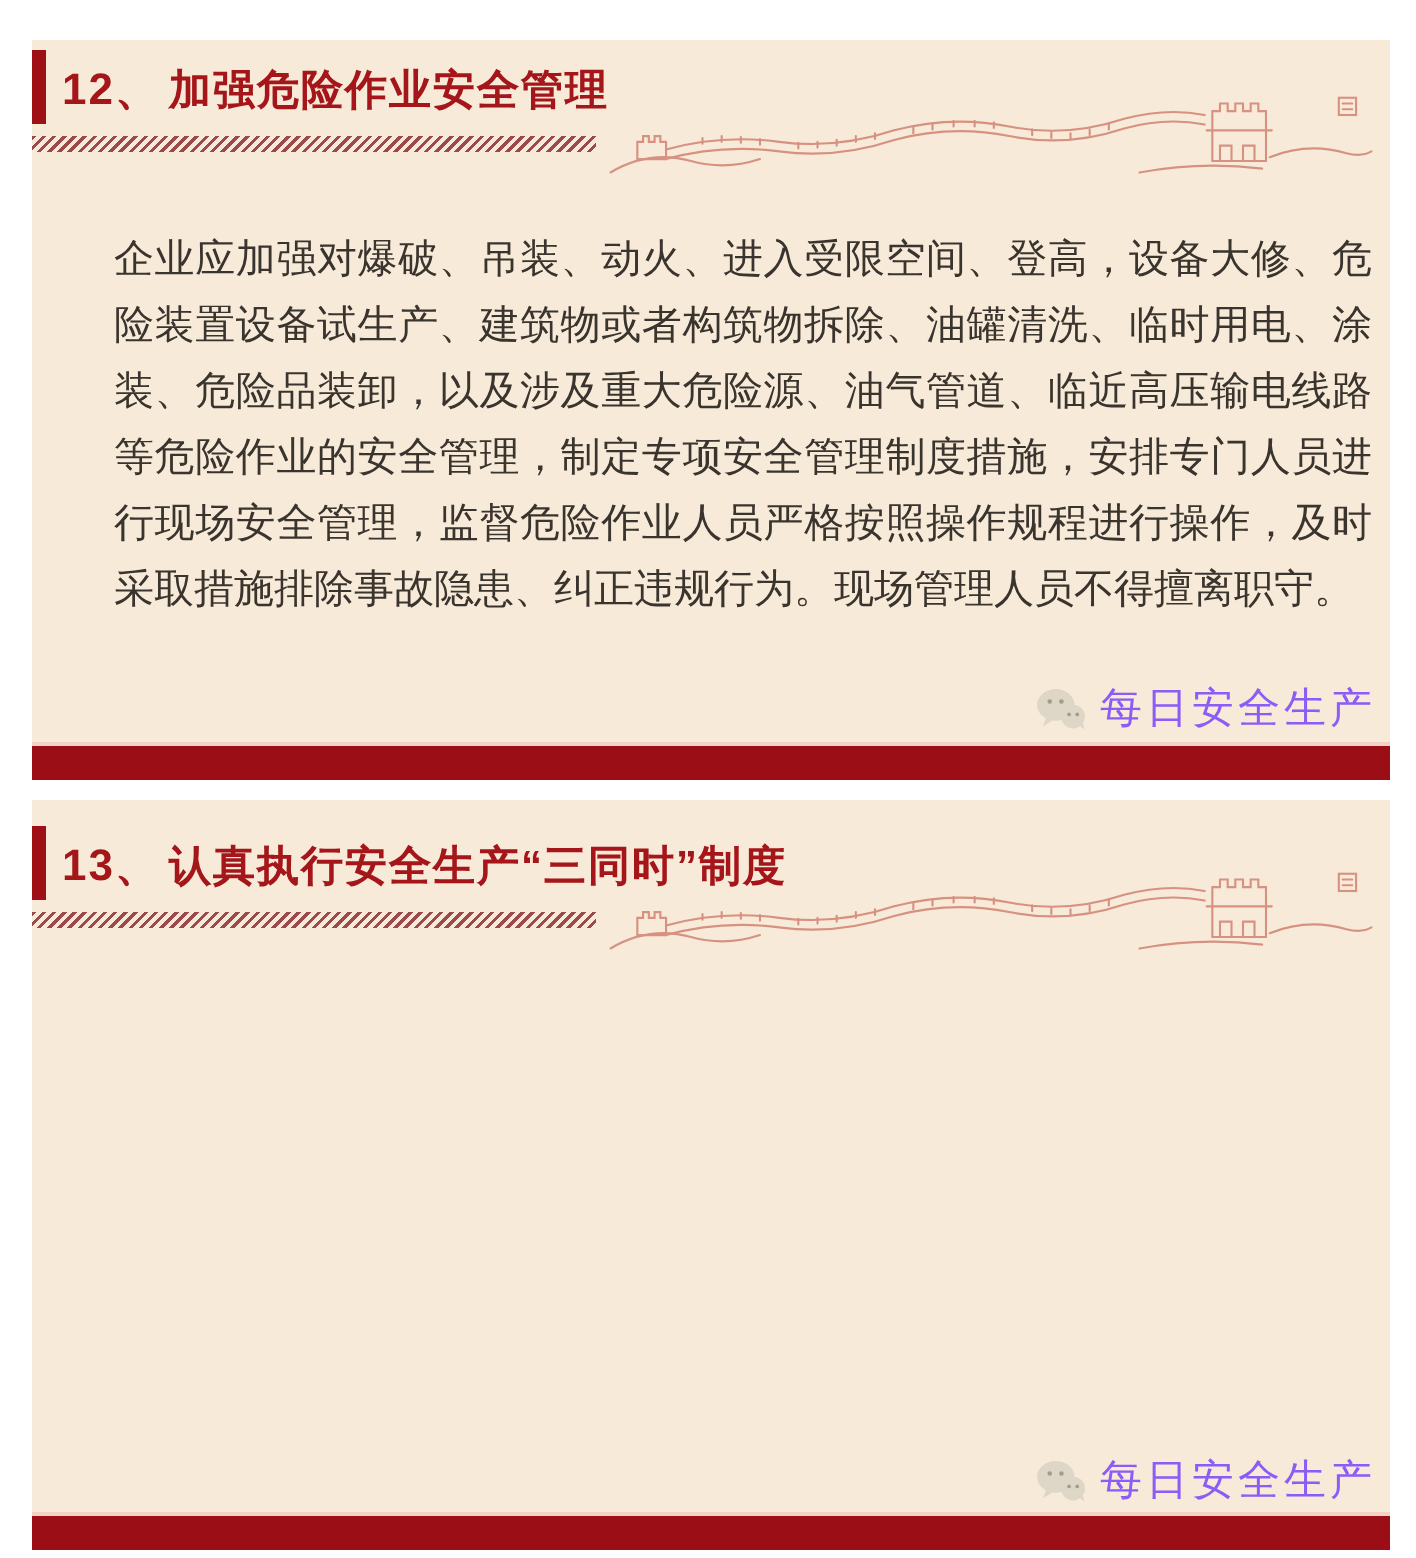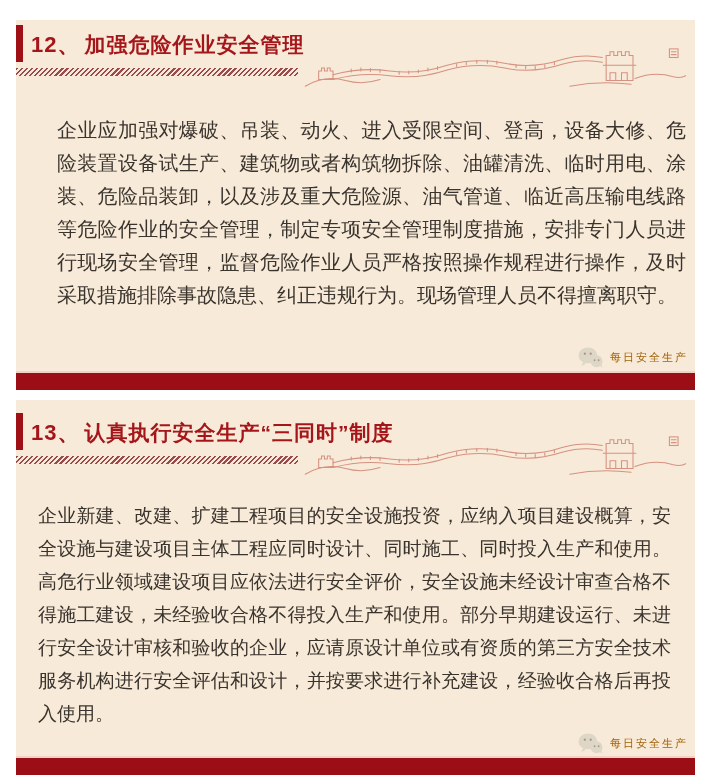--- a/index.html
+++ b/index.html
@@ -54,21 +54,21 @@
     position: absolute; left: 41px; width: 629px;
     color: #3a342e; text-align: justify;
     font-family: "Liberation Sans", "DejaVu Sans", sans-serif;
   }
   .card-1 .section-body { top: 94px; font-size: 20px; line-height: 33px; }
   .card-2 .section-body { top: 99px; font-size: 19px; line-height: 33px; width: 633px; left: 22px; }
 
   .watermark {
     position: absolute; right: 7px; bottom: 3px;
     display: flex; align-items: center; gap: 7px;
-    color: #a16207; font-size: 11px; letter-spacing: 2px;
+    color: #8b5cf6; font-size: 21px; letter-spacing: 2px;
   }
   .wx-icon { width: 25px; height: 21px; display: inline-block; }
 
   .red-bar {
     position: absolute; left: 16px; width: 679px; height: 19px;
     background: #9b0e15; border-top: 2px solid #f0d3c6;
   }
   .red-bar-1 { top: 371px; }
   .red-bar-2 { top: 756px; }
 </style>
@@ -137,21 +137,20 @@
         <path d="M316 10 h4 v-4 h4 v4 h4 v-4 h4 v4 h4 v-4 h4 v4 h4 v26 h-28 z"></path>
         <path d="M320 36 v-8 h6 v8 M332 36 v-8 h6 v8"></path>
         <path d="M313 20 h34"></path>
         <path d="M346 34 Q366 26 386 32 Q394 34 399 31"></path>
         <path d="M278 42 Q310 36 342 40"></path>
         <rect x="382" y="3" width="9" height="9"></rect>
         <path d="M384 6 h5 M384 9 h5"></path>
       </g>
     </svg>
 
-    <p class="section-body">企业新建、改建、扩建工程项目的安全设施投资，应纳入项目建设概算，安全设施与建设项目主体工程应同时设计、同时施工、同时投入生产和使用。高危行业领域建设项目应依法进行安全评价，安全设施未经设计审查合格不得施工建设，未经验收合格不得投入生产和使用。部分早期建设运行、未进行安全设计审核和验收的企业，应请原设计单位或有资质的第三方安全技术服务机构进行安全评估和设计，并按要求进行补充建设，经验收合格后再投入使用。</p>
 
     <div class="watermark">
       <svg class="wx-icon" viewBox="0 0 24 20">
         <g fill="#ded6c7">
           <ellipse cx="9.5" cy="8" rx="9" ry="7.6"></ellipse>
           <path d="M5 14 l-1.8 4.4 4.4-2.6 z"></path>
           <circle cx="17.8" cy="13.6" r="5.7"></circle>
           <path d="M20.8 18 l2.6 1.8 -1-3 z"></path>
         </g>
         <g fill="#a79b89">

